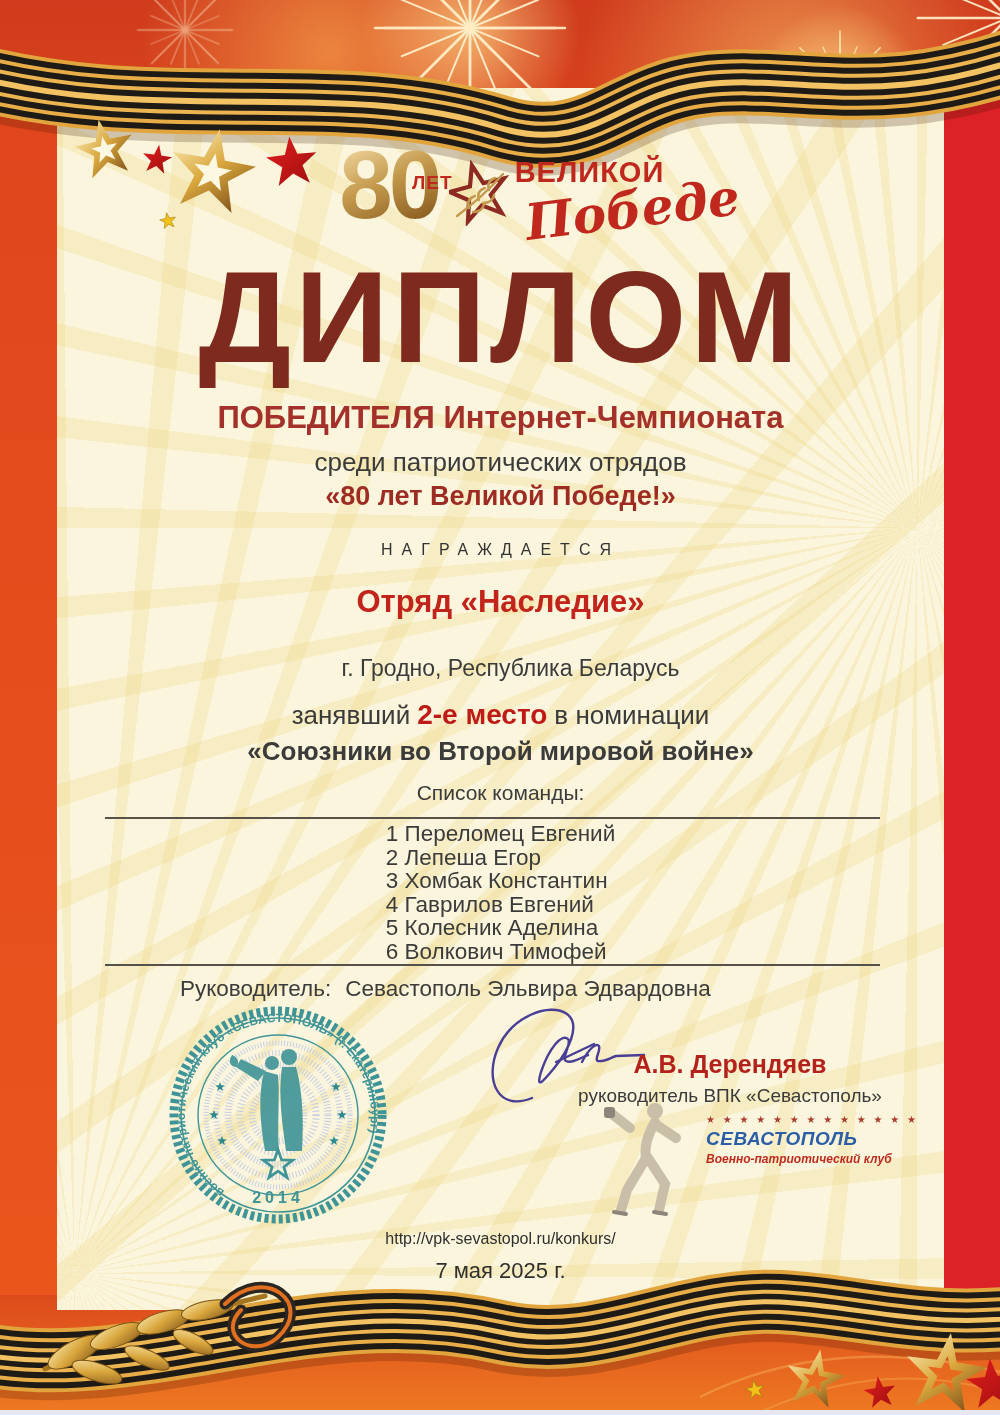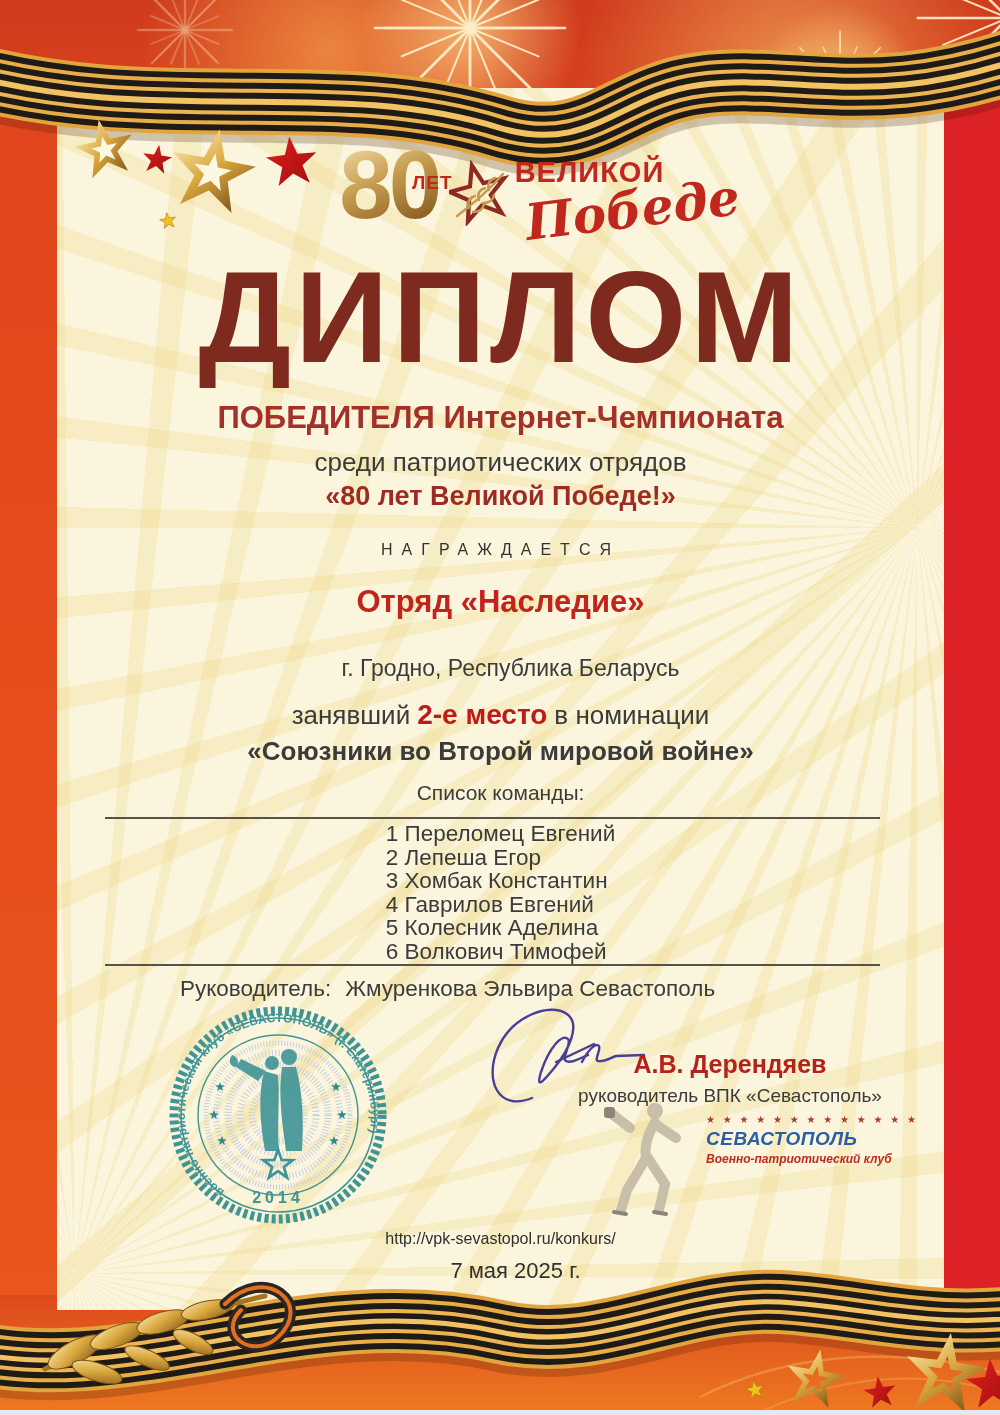--- a/index.html
+++ b/index.html
@@ -48,21 +48,21 @@
   .leader-name{margin-left:14px;}
   .signer{left:560px;top:1050px;width:340px;text-align:center;}
   .signer-name{font-size:25px;font-weight:700;color:#b3221b;}
   .signer-title{font-size:19px;color:#3b3b3b;margin-top:6px;}
   .club{left:600px;top:1098px;display:flex;align-items:flex-start;}
   .club-col{margin:16px 0 0 6px;text-align:left;}
   .club-stars{font-size:10px;color:#a93a2c;letter-spacing:2.5px;}
   .club-name{font-size:19px;font-weight:700;font-style:italic;color:#2b5ea7;letter-spacing:.5px;margin-top:3px;}
   .club-sub{font-size:12px;font-weight:700;font-style:italic;color:#be2b1e;margin-top:2px;}
   .url{top:1230px;font-size:16px;color:#2f2f2f;}
-  .date{top:1258px;font-size:22px;color:#2f2f2f;padding-left:15px;}
+  .date{top:1258px;font-size:22px;color:#2f2f2f;}
   svg{display:block;}
 </style>
 </head>
 <body>
 
 <div class="page">
 
   <svg width="0" height="0" aria-hidden="true">
     <defs>
       <path id="star5" d="M0,-28 L6.6,-9.1 L26.6,-8.7 L10.7,3.5 L16.5,22.7 L0,11.2 L-16.5,22.7 L-10.7,3.5 L-26.6,-8.7 L-6.6,-9.1 Z"></path>
@@ -168,21 +168,21 @@
       <div>2 Лепеша Егор</div>
       <div>3 Хомбак Константин</div>
       <div>4 Гаврилов Евгений</div>
       <div>5 Колесник Аделина</div>
       <div>6 Волкович Тимофей</div>
     </div>
   </div>
   <div class="abs hline" style="top:964px"></div>
 
   <div class="abs leader">
-    <span>Руководитель:</span><span class="leader-name">Жмуренкова Эльвира Севастополь</span>
+    <span>Руководитель:</span><span class="leader-name">Севастополь Эльвира Эдвардовна</span>
   </div>
 
   <svg class="abs" style="left:168px;top:1005px" width="220" height="220" viewBox="0 0 220 220">
     <defs>
       <path id="sealArc" d="M56.7 186.2 A93 93 0 1 1 163.3 186.2" fill="none"></path>
     </defs>
     <circle cx="110" cy="110" r="104" fill="none" stroke="#3f9497" stroke-width="9" stroke-dasharray="4 3.2"></circle>
     <circle cx="110" cy="110" r="97" fill="none" stroke="#3f9497" stroke-width="1.6"></circle>
     <circle cx="110" cy="110" r="80" fill="none" stroke="#3f9497" stroke-width="1.4"></circle>
     <g stroke="#bcc8e6" fill="none" opacity=".85">

